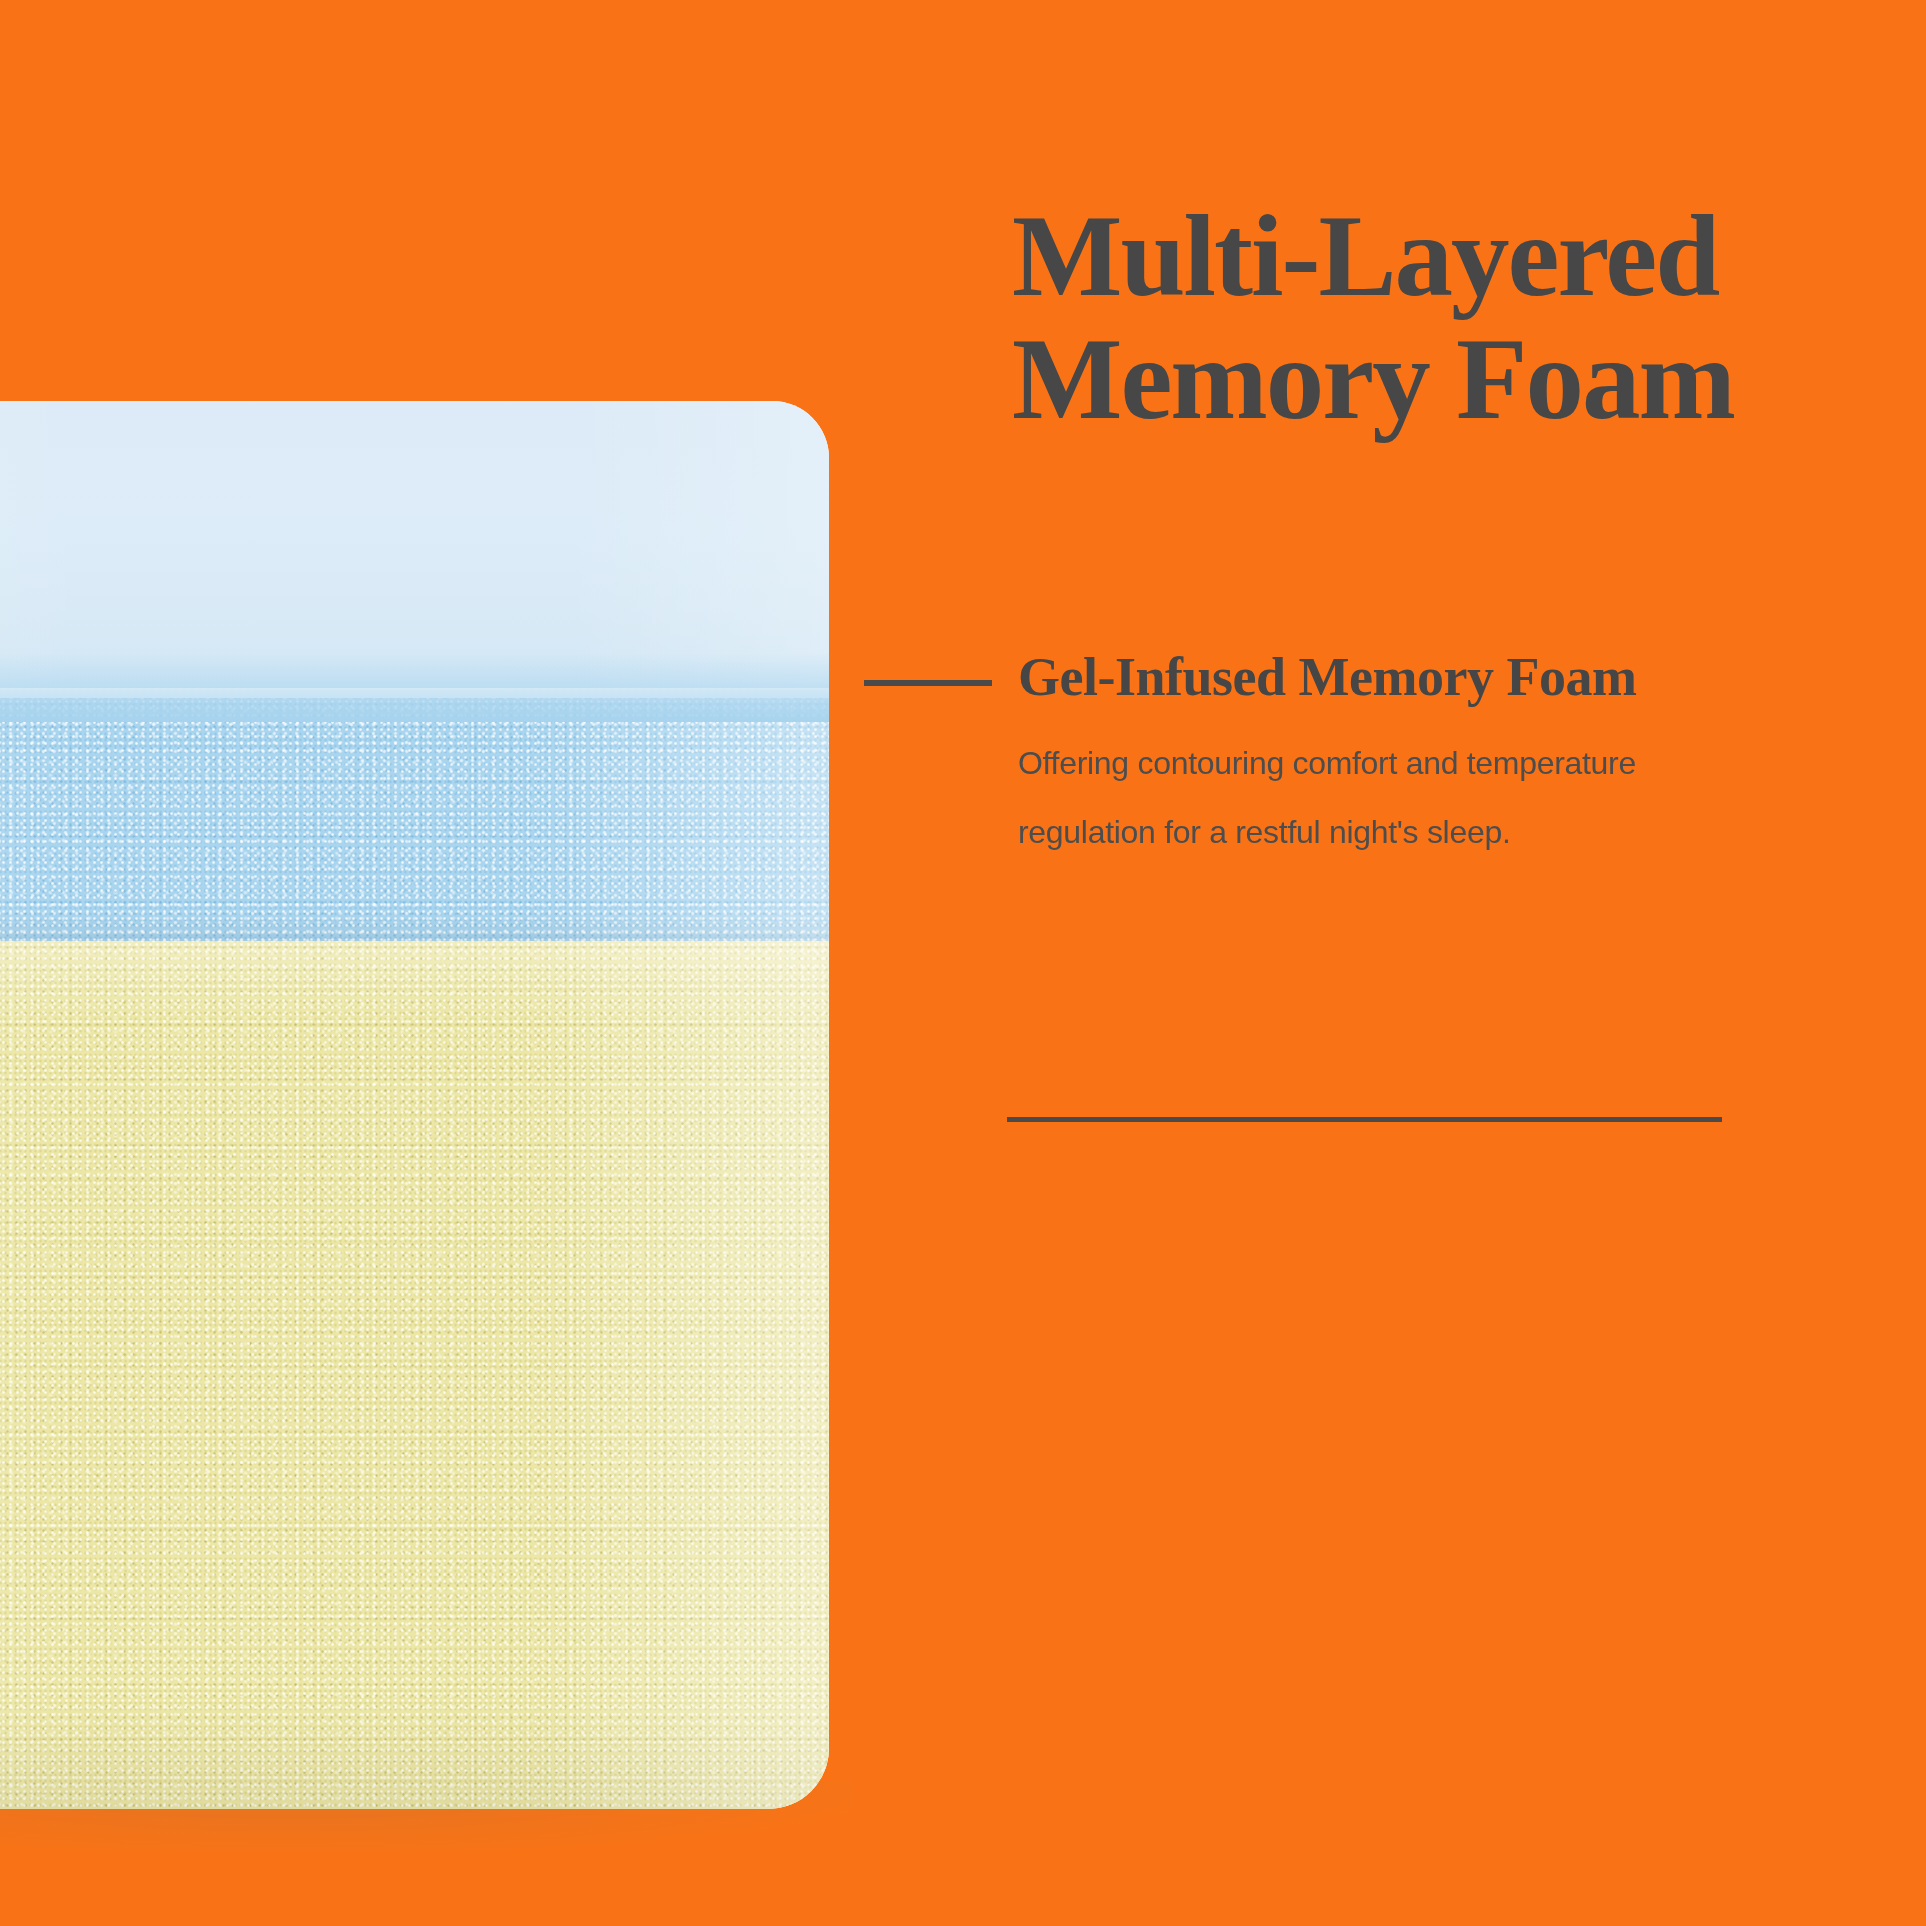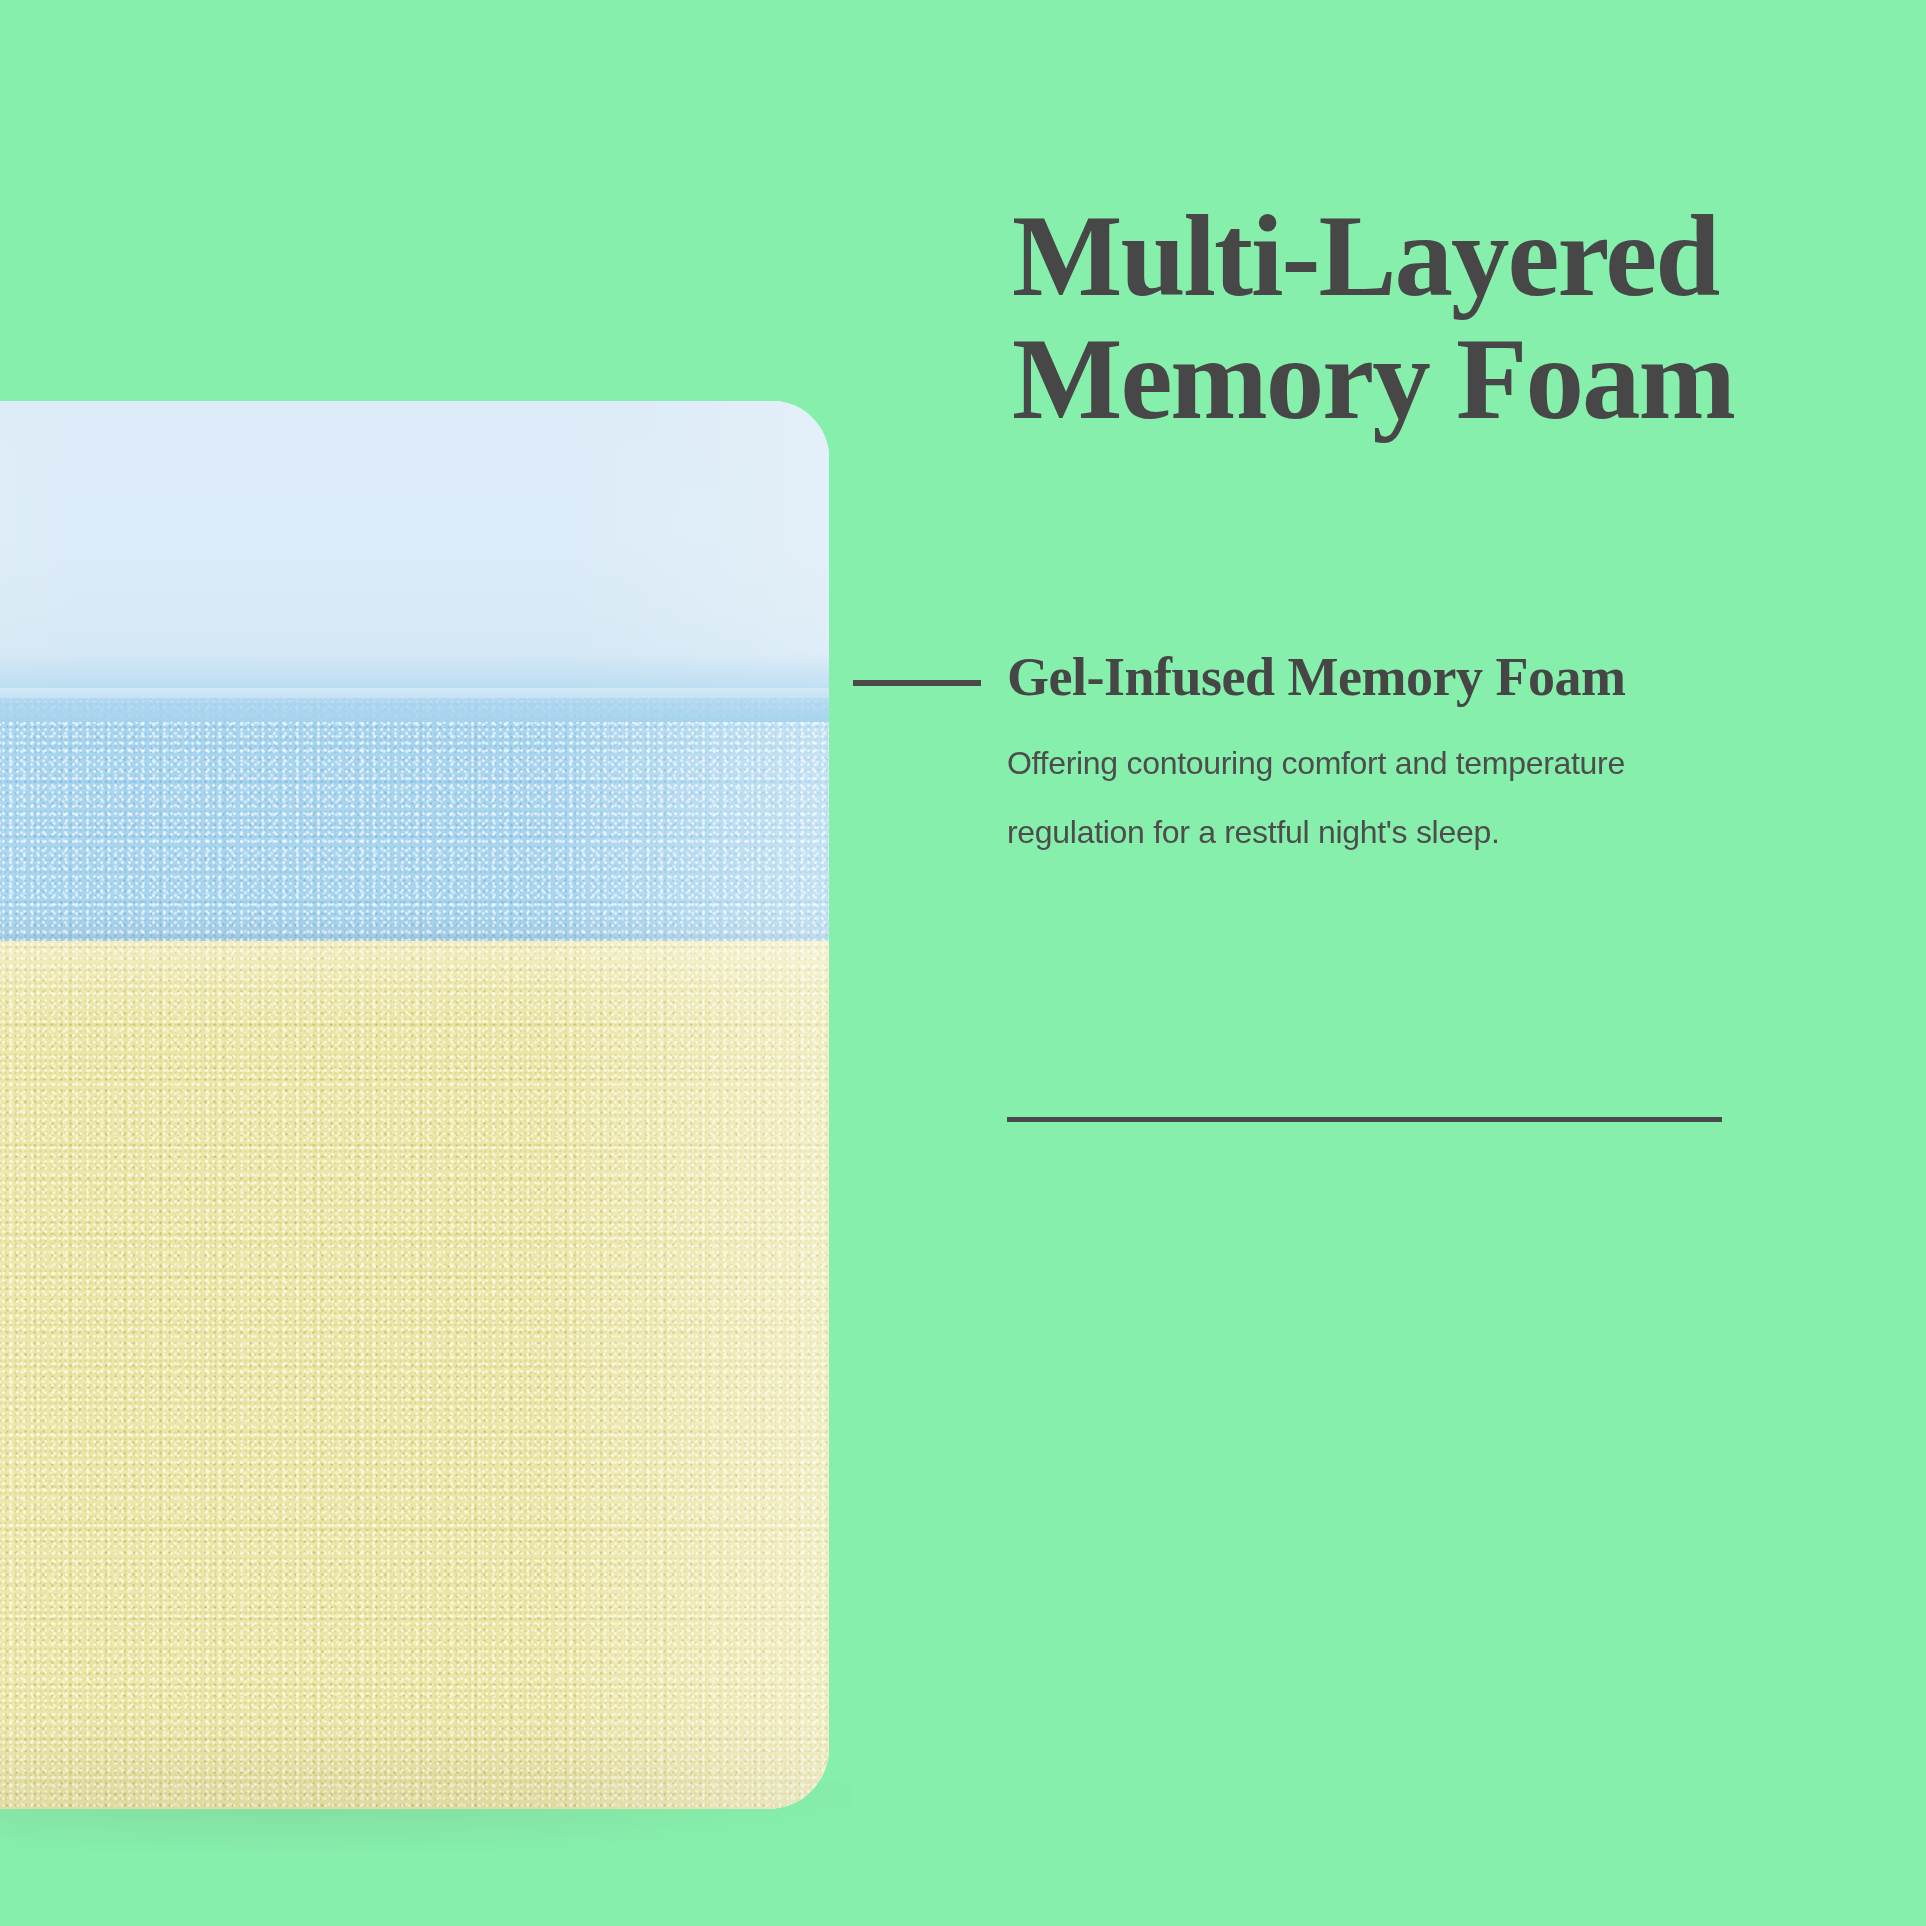--- a/index.html
+++ b/index.html
@@ -8,21 +8,21 @@
   html, body {
     width:1927px; height:1927px;
     background:#ffffff;
     font-family:"Liberation Sans", sans-serif;
     overflow:hidden;
   }
 
   #canvas {
     position:relative;
     width:1927px; height:1927px;
-    background:#86efac;
+    background:#f97316;
   }
 
   
   .foam-block {
     position:absolute;
     left:-119px;
     top:401px;
     width:948px;
     height:1408px;
     border-top-right-radius:57px;
@@ -182,21 +182,21 @@
     font-size:117px;
     line-height:123px;
     letter-spacing:-2px;
     color:#474747;
   }
   .headline .hl-line { display:block; white-space:nowrap; }
 
   
   .feature {
     position:absolute;
-    left:0;
+    left:11px;
     width:822px;
   }
   #feature-gel  { top:648px; }
   #feature-base { top:1302px; }
 
   .feature-dash {
     position:absolute;
     left:-154px;
     top:32px;
     width:128px;

